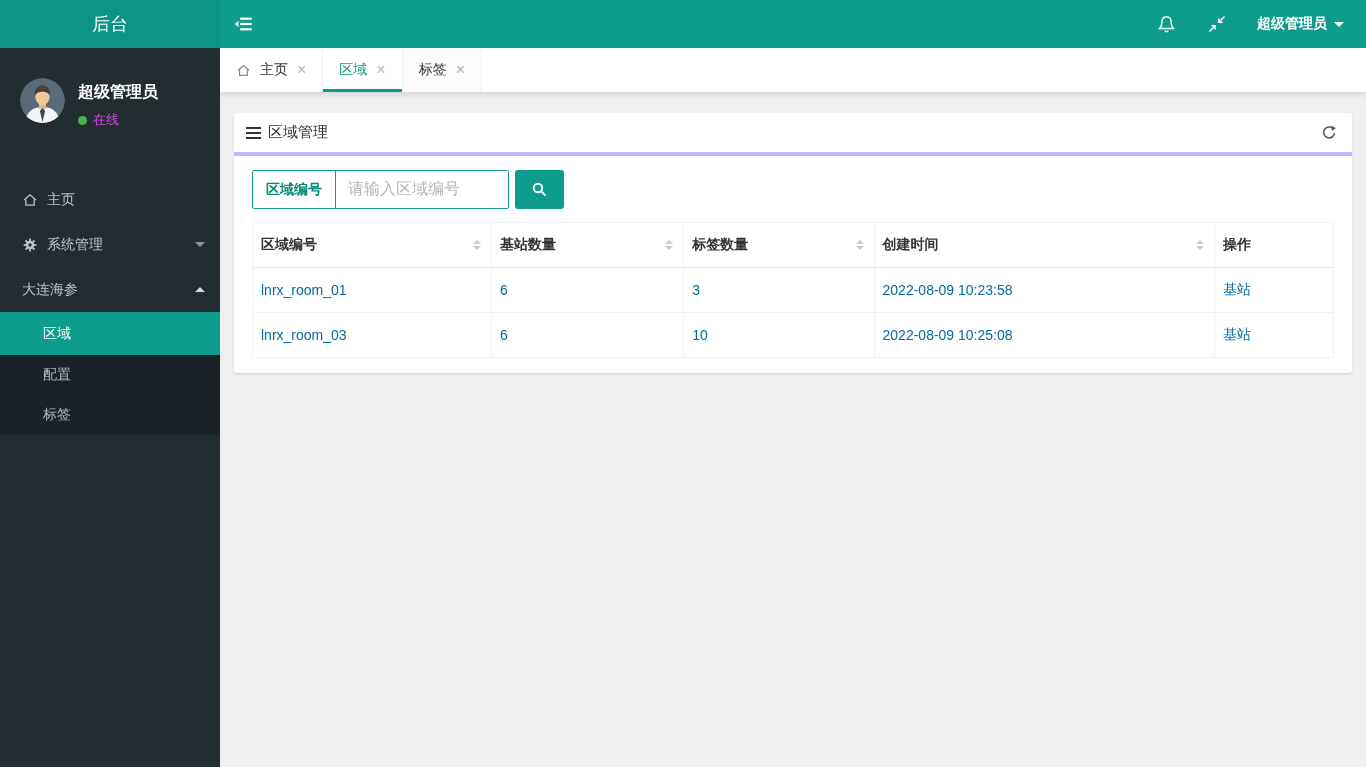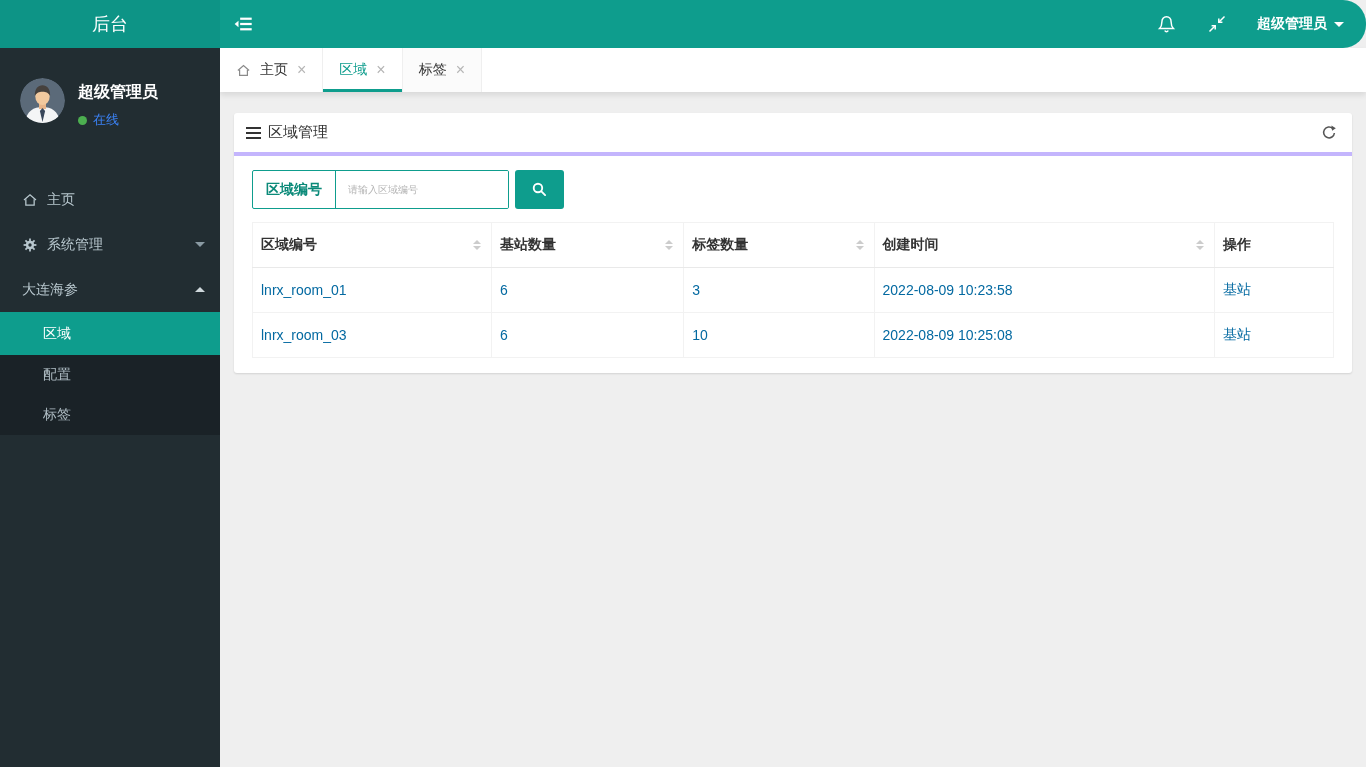--- a/index.html
+++ b/index.html
@@ -1,36 +1,36 @@
 <!DOCTYPE html>
 <html><head>
 <meta charset="utf-8">
 <style>
   * { margin:0; padding:0; box-sizing:border-box; }
   html,body { width:1366px; height:767px; overflow:hidden;
     font-family:"Liberation Sans","DejaVu Sans",sans-serif; background:#efefef; }
 
   
-  .topbar { position:absolute; top:0; left:0; width:1366px; height:48px; background:#0e9d8d; z-index:30; display:flex;border-radius:23px; }
+  .topbar { position:absolute; top:0; left:0; width:1366px; height:48px; background:#0e9d8d; z-index:30; display:flex; }
   .brand { width:220px; height:48px; line-height:48px; text-align:center; color:#fff; font-size:18px; background:#0d9486; cursor:pointer; }
   .navbar { flex:1; display:flex; align-items:center; }
   .nav-toggle { width:48px; height:48px; display:flex; align-items:center; justify-content:center; background:none; border:none; cursor:pointer; }
   .nav-right { margin-left:auto; display:flex; align-items:center; gap:30px; padding-right:22px; }
   .nav-icon-btn { background:none; border:none; cursor:pointer; display:flex; align-items:center; }
   .user-dd { display:flex; align-items:center; gap:7px; color:#fff; font-size:14px; font-weight:bold; cursor:pointer; }
   .caret-down-w { width:0; height:0; border:5px solid transparent; border-top-color:#fff; margin-top:5px; }
 
   
   .sidebar { position:absolute; top:48px; left:0; bottom:0; width:220px; background:#222d32; z-index:20; }
   .user-panel { display:flex; align-items:flex-start; padding:30px 18px 26px 20px; }
   .user-meta { margin-left:13px; padding-top:4px; }
   .user-name { color:#fff; font-size:16px; font-weight:bold; }
   .user-status { display:flex; align-items:center; margin-top:8px; gap:6px; }
   .status-dot { width:9px; height:9px; border-radius:50%; background:#4caf50; }
-  .status-text { color:#3b82f6; font-size:13px;text-align:right; }
+  .status-text { color:#d946ef; font-size:13px;text-align:right; }
 
   .menu { margin-top:22px; }
   .menu-item { display:flex; align-items:center; height:45px; padding:0 15px 0 22px; color:#b8c7ce; font-size:14px; cursor:pointer; }
   .menu-item .mi-icon { width:25px; display:flex; align-items:center; color:#b8c7ce; }
   .menu-item .caret { margin-left:auto; }
   .caret-dn { width:0; height:0; border:5px solid transparent; border-top-color:#8a9aa3; margin-top:5px; }
   .caret-up { width:0; height:0; border:5px solid transparent; border-bottom-color:#cfd8dc; margin-bottom:5px; }
   .submenu { background:#1a2227; }
   .submenu-item { display:flex; align-items:center; height:40px; padding-left:43px; color:#b0bec5; font-size:14px; cursor:pointer; }
   .submenu-item.active { background:#0e9d8d; color:#fff; height:43px; }
@@ -48,21 +48,21 @@
   .panel { margin:21px 14px; background:#fff; border-radius:3px; box-shadow:0 1px 2px rgba(0,0,0,.12); }
   .panel-head { display:flex; align-items:center; height:43px; padding:0 14px 0 12px; border-bottom:4px solid #c4b5fd; }
   .panel-title { font-size:15px; color:#333; margin-left:7px; }
   .ham { display:flex; flex-direction:column; gap:3px; }
   .ham i { display:block; width:15px; height:2px; background:#333; }
   .refresh-btn { margin-left:auto; background:none; border:none; cursor:pointer; display:flex; }
 
   .search-row { display:flex; align-items:center; padding:14px 18px 0; }
   .search-group { display:flex; align-items:stretch; height:39px; border:1px solid #0e9d8d; border-radius:2px; background:#fff; overflow:hidden; }
   .search-label { display:flex; align-items:center; padding:0 13px; font-size:14px; font-weight:bold; color:#0b8a79; border-right:1px solid #0e9d8d; }
-  .search-input { width:172px; border:none; outline:none; padding:0 12px; font-size:10px; color:#0f766e; font-family:Liberation Serif, serif; }
+  .search-input { width:172px; border:none; outline:none; padding:0 12px; font-size:16px; color:#0f766e; font-family:Liberation Mono, monospace; }
   .search-input::placeholder { color:#b5b5b5; }
   .search-btn { margin-left:6px; width:49px; height:39px; background:#0e9d8d; border:none; border-radius:3px; cursor:pointer; display:flex; align-items:center; justify-content:center; }
 
   .table-wrap { padding:13px 18px 15px; }
   table { width:100%; border-collapse:collapse; font-size:14px; }
   th, td { border:1px solid #f2f2f2; height:45px; padding:0 8px; text-align:left; vertical-align:middle; }
   th { color:#333; font-weight:bold; border-bottom:1px solid #e9e9e9; }
   td { color:#0369a1; }
   .th-flex { display:flex; align-items:center; }
   .sort { margin-left:auto; display:flex; flex-direction:column; gap:2px; padding-right:2px; }

